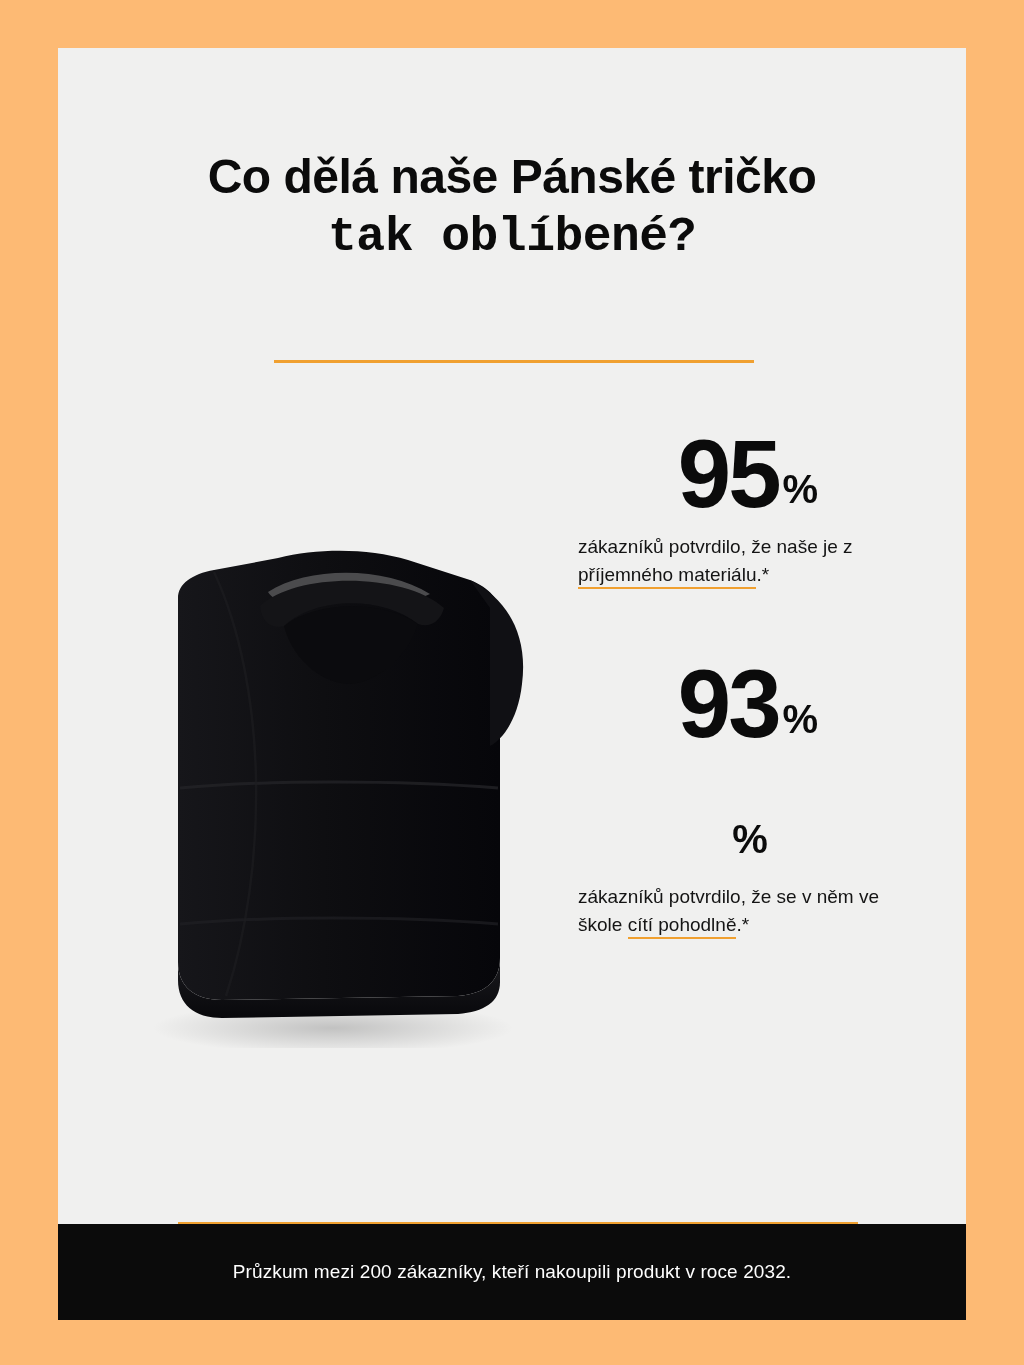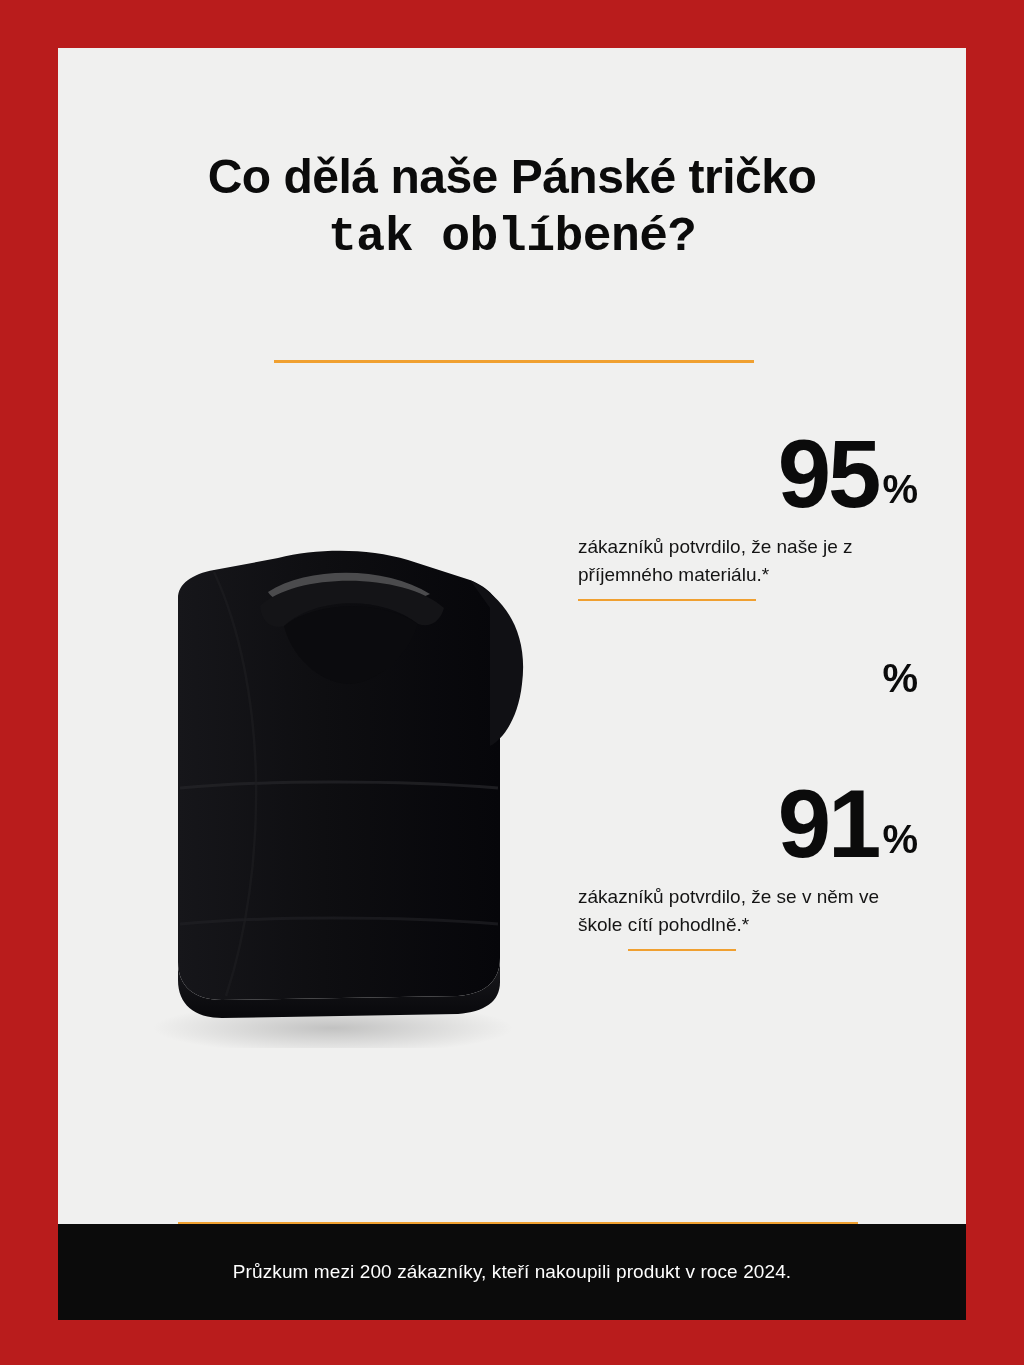--- a/index.html
+++ b/index.html
@@ -12,21 +12,21 @@
     height: 1365px;
     font-family: "Liberation Sans", sans-serif;
     -webkit-font-smoothing: antialiased;
     overflow: hidden;
   }
 
   .poster {
     position: relative;
     width: 1024px;
     height: 1365px;
-    background: #b91c1c;
+    background: #fdba74;
     box-sizing: border-box;
   }
 
   .canvas {
     position: absolute;
     left: 58px;
     top: 48px;
     width: 908px;
     height: 1272px;
     background: #f0f0ef;
@@ -74,21 +74,21 @@
     left: 520px;
     top: 380px;
     width: 340px;
   }
   .stat { margin-bottom: 70px; }
   .stat:last-child { margin-bottom: 0; }
 
   .stat-number-row {
     display: flex;
     align-items: flex-end;
-    justify-content: flex-end;
+    justify-content: center;
   }
   .stat-value {
     font-size: 96px;
     line-height: 0.95;
     font-weight: 700;
     letter-spacing: -3px;
     color: #0b0b0b;
   }
   .stat-unit {
     font-size: 40px;
@@ -100,21 +100,21 @@
   }
   .stat-desc {
     margin-top: 14px;
     font-size: 19px;
     line-height: 1.45;
     color: #141414;
     max-width: 310px;
   }
   .ul {
     border-bottom: 2px solid #f0a030;
-    padding-bottom: 14px;
+    padding-bottom: 2px;
   }
 
   
   .footer-rule {
     position: absolute;
     left: 120px;
     bottom: 96px;
     width: 680px;
     height: 2px;
     background: #f0a030;
@@ -215,35 +215,35 @@
           <span class="stat-value">95</span>
           <span class="stat-unit">%</span>
         </div>
         <div class="stat-desc">
           <span>zákazníků potvrdilo, že naše je z </span><span class="ul">příjemného materiálu</span><span>.*</span>
         </div>
       </div>
 
       <div class="stat">
         <div class="stat-number-row">
+          <span class="stat-value">93</span>
           <span class="stat-unit">%</span>
         </div>
       </div>
 
       <div class="stat">
         <div class="stat-number-row">
-          <span class="stat-value">91</span>
           <span class="stat-unit">%</span>
         </div>
         <div class="stat-desc">
           <span>zákazníků potvrdilo, že se v něm ve škole </span><span class="ul">cítí pohodlně</span><span>.*</span>
         </div>
       </div>
 
     </div>
 
     <div class="footer-rule"></div>
     <div class="footer">
-      <span class="footer-text">Průzkum mezi 200 zákazníky, kteří nakoupili produkt v roce 2024.</span>
+      <span class="footer-text">Průzkum mezi 200 zákazníky, kteří nakoupili produkt v roce 2032.</span>
     </div>
 
   </div>
 </div>
 
 </body></html>

